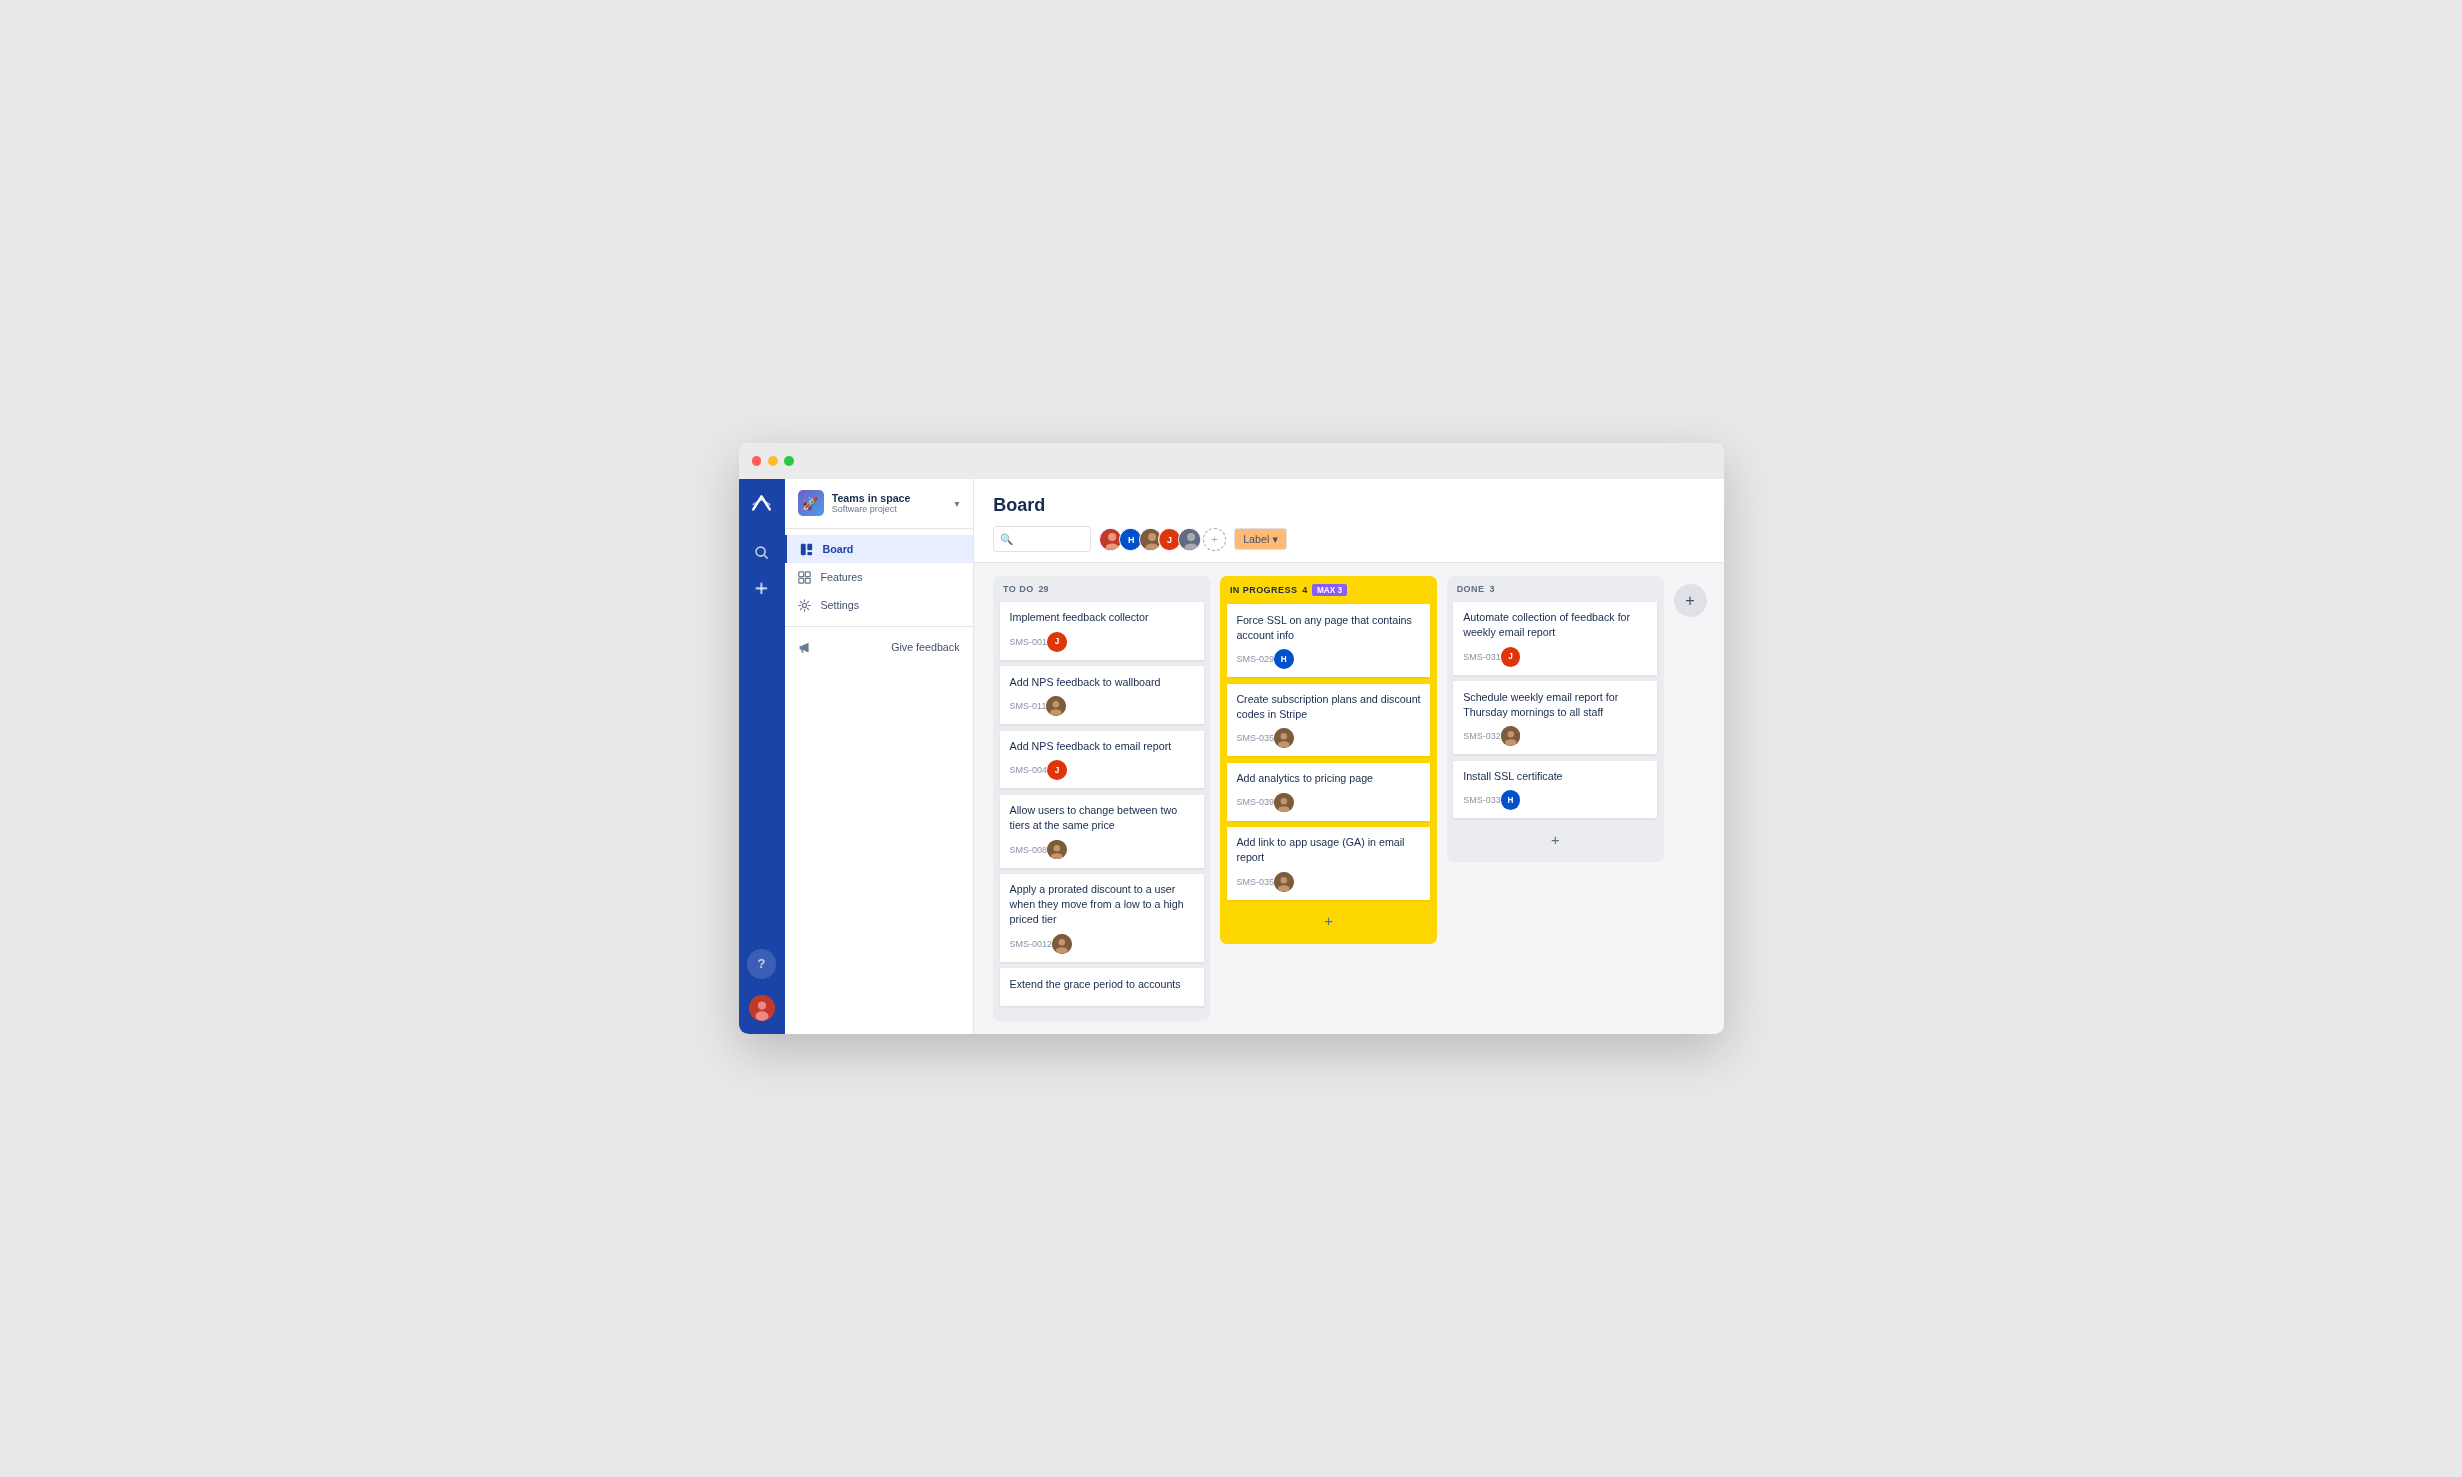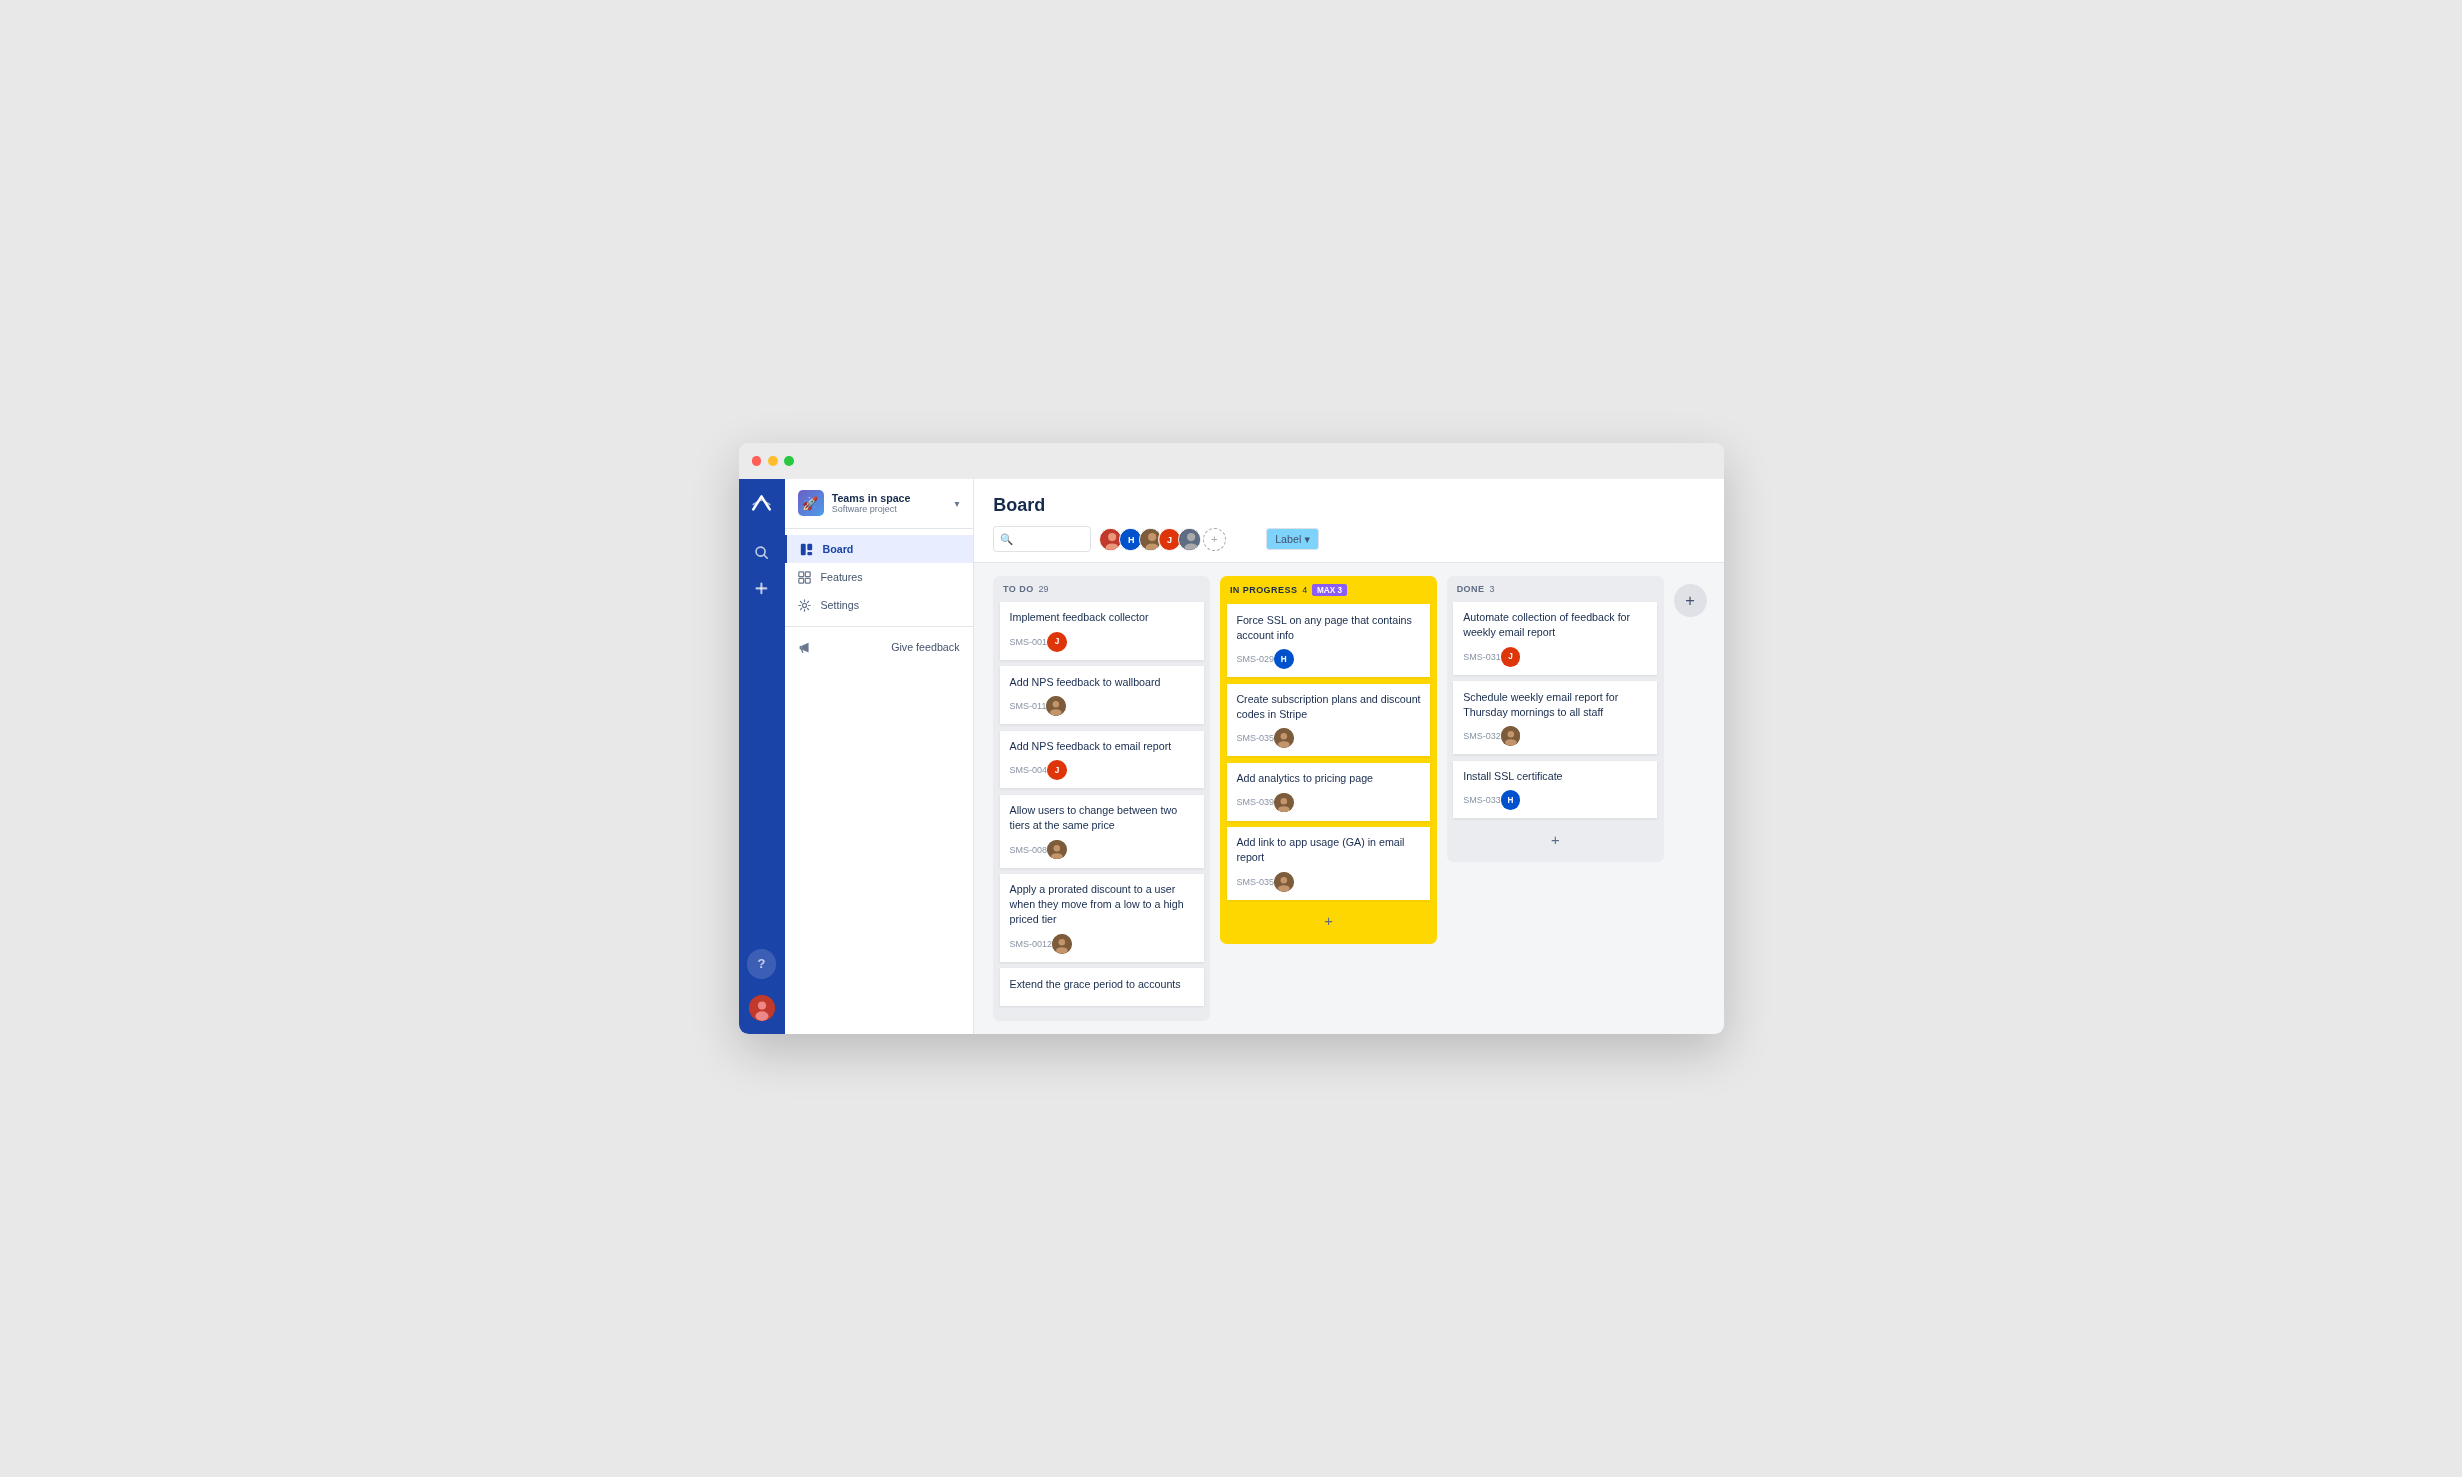--- a/index.html
+++ b/index.html
@@ -255,22 +255,21 @@
     .label-filter {
       display: flex;
       align-items: center;
       gap: 3.3px;
       padding: 3.3px 8.2px;
       border: 0.8px solid #dfe1e6;
       border-radius: 3.3px;
       cursor: pointer;
       font-size: 10.7px;
       color: #42526e;
-      background: #7dd3fc;
-      margin-left: 32px;
+      background: #fdba74;
     }
     
     .board-area {
       flex: 1;
       overflow-x: auto;
       padding: 13px 19.7px;
       display: flex;
       gap: 9.8px;
       align-items: flex-start;
     }
@@ -295,21 +294,21 @@
       font-size: 9px;
       font-weight: 700;
       color: #5e6c84;
       text-transform: uppercase;
       letter-spacing: 0.05em;
     }
     .column-in-progress .column-title { color: #172b4d; }
     .column-count {
       font-size: 9px;
       color: #5e6c84;
-      font-weight: 400;
+      font-weight: 700;
     }
     .column-in-progress .column-count { color: #172b4d; }
     .max-badge {
       background: #8b5cf6;
       color: #fff;
       font-size: 8.2px;
       font-weight: 700;
       padding: 1.6px 4.9px;
       border-radius: 2px;
       text-transform: uppercase;

